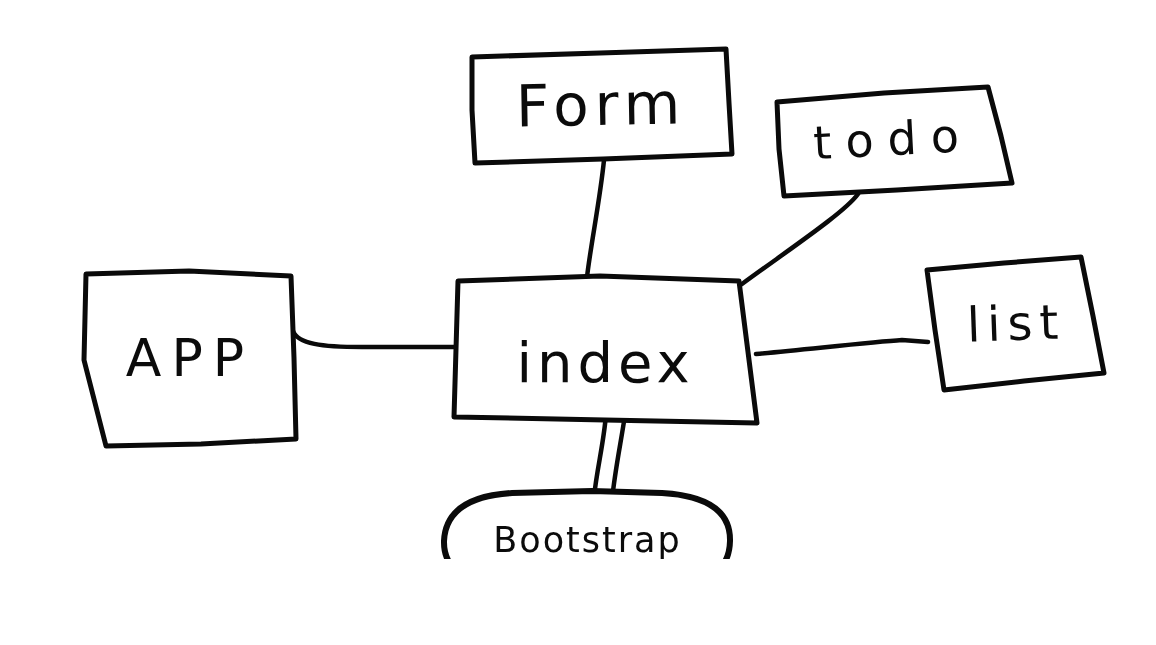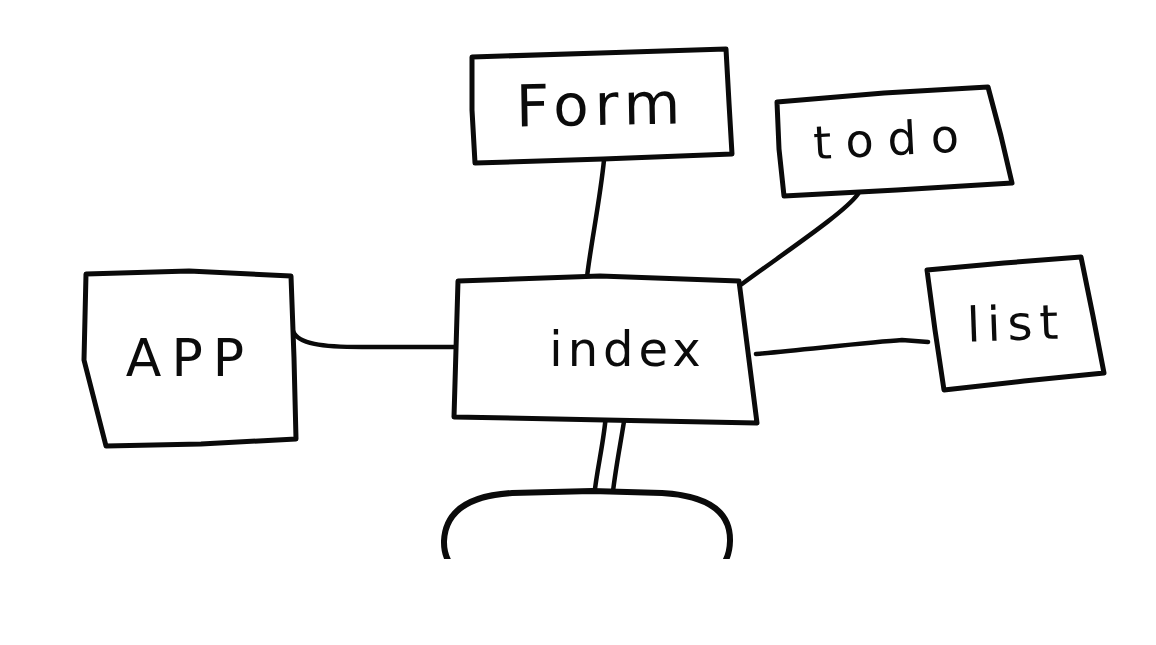--- a/index.html
+++ b/index.html
@@ -41,21 +41,21 @@
     display: flex;
     align-items: center;
     justify-content: center;
     color: #0b0b0b;
     white-space: nowrap;
     pointer-events: none;
   }
   .label-form      { left: 470px; top: 50px;  width: 262px; height: 110px; font-size: 58px; letter-spacing: 6px;  transform: rotate(-1deg); }
   .label-todo      { left: 773px; top: 85px;  width: 240px; height: 108px; font-size: 46px; letter-spacing: 14px; transform: rotate(-3deg); }
   .label-app       { left: 84px;  top: 270px; width: 212px; height: 175px; font-size: 52px; letter-spacing: 10px; }
-  .label-index     { left: 454px; top: 275px; width: 303px; height: 148px; font-size: 48px; letter-spacing: 5px; padding-left: 22px;  }
+  .label-index     { left: 454px; top: 288px; width: 303px; height: 148px; font-size: 56px; letter-spacing: 5px;  }
   .label-list      { left: 927px; top: 255px; width: 178px; height: 135px; font-size: 48px; letter-spacing: 7px;  transform: rotate(-2deg); }
   .label-bootstrap { left: 444px; top: 488px; width: 287px; height: 104px; font-size: 35px; letter-spacing: 2px;  }
 </style>
 </head>
 <body>
 
 <div class="canvas">
 
   <svg width="1156" height="645" viewBox="0 0 1156 645">
 
@@ -72,13 +72,14 @@
     <path class="node-shape" d="M 458,281 L 600,276 L 739,281 L 748,352 L 757,423 L 605,420 L 454,417 L 456,349 Z"></path>
     <path class="node-shape" d="M 927,270 L 1004,263 L 1081,257 L 1093,316 L 1104,373 L 1024,381 L 944,390 L 935,330 Z"></path>
     <path class="node-shape thick" d="M 512,493 Q 446,497 444,541 Q 443,586 520,591 L 650,591 Q 729,590 730,541 Q 731,497 662,493 L 592,491 Z"></path>
   </svg>
 
   <div class="label label-form">Form</div>
   <div class="label label-todo">todo</div>
   <div class="label label-app">APP</div>
   <div class="label label-index">index</div>
   <div class="label label-list">list</div>
+  <div class="label label-bootstrap">Bootstrap</div>
 </div>
 
 </body></html>

